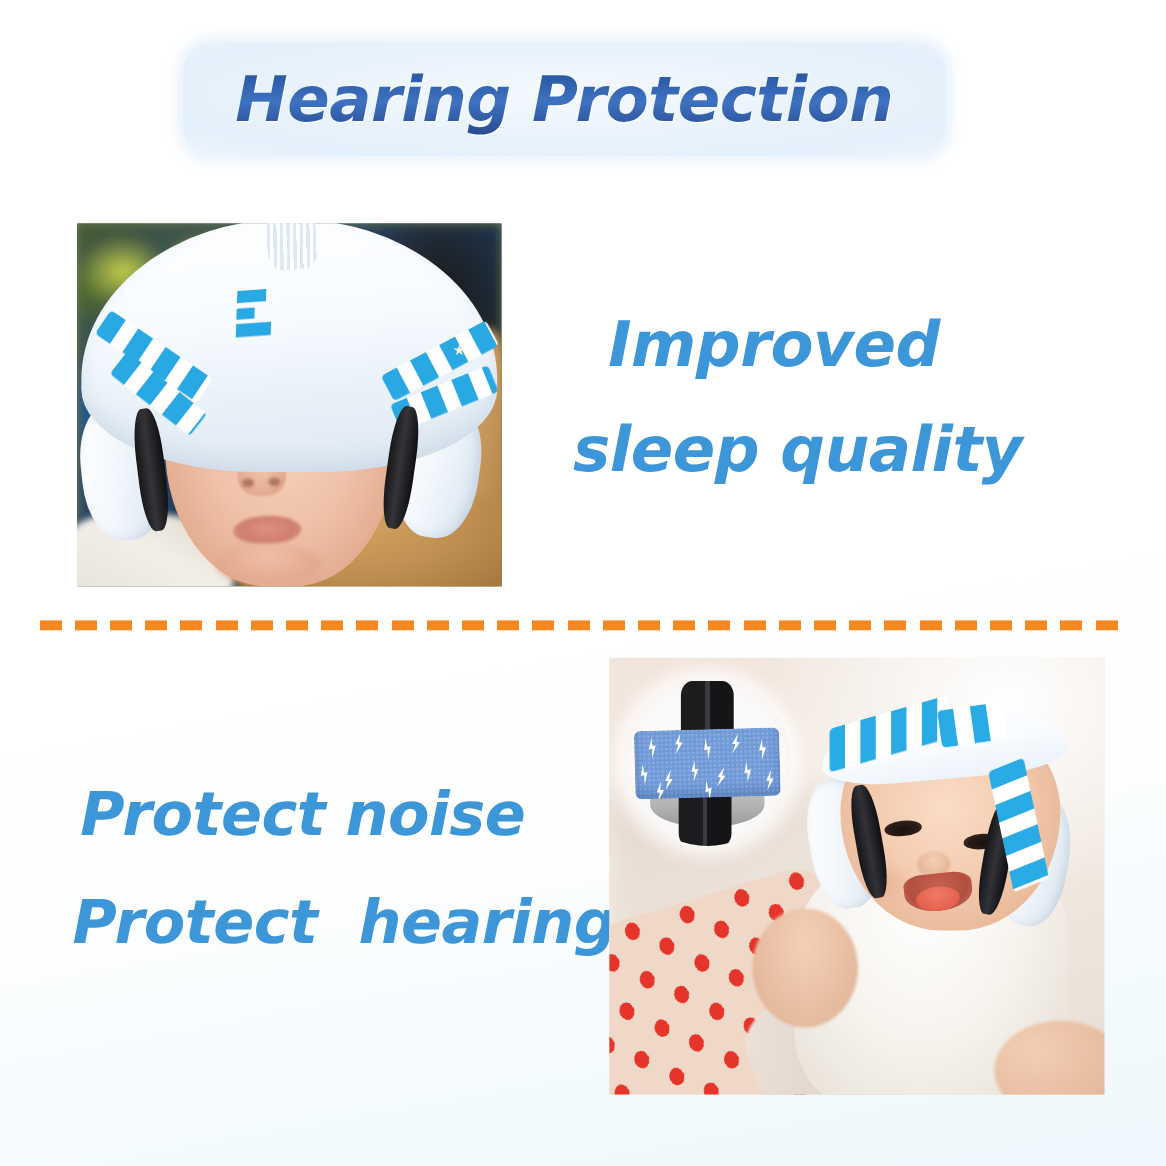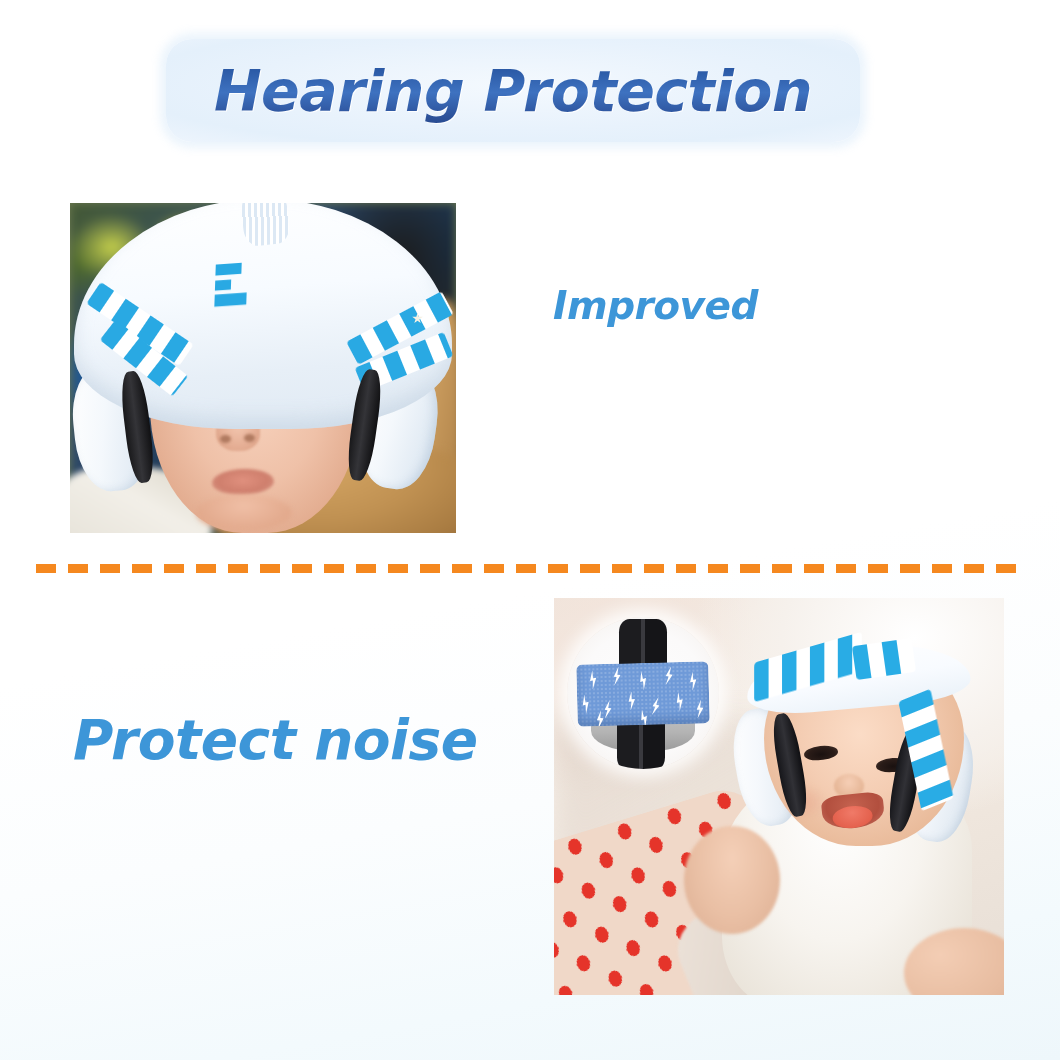--- a/index.html
+++ b/index.html
@@ -58,21 +58,21 @@
     font-weight: bold;
     font-style: italic;
     color: #3d96d8;
     white-space: pre;
     line-height: 1.0;
     letter-spacing: -0.5px;
   }
   #headline-improved {
     left: 553px;
     top: 286px;
-    font-size: 39px;
+    font-size: 57px;
   }
   #headline-sleep {
     left: 521px;
     top: 381px;
     font-size: 57px;
   }
   #headline-reduce {
     left: 73px;
     top: 713px;
     font-size: 55px;
@@ -610,24 +610,26 @@
     <div id="p1-band-left2" class="p1-check-band"></div>
     <div id="p1-band-right" class="p1-check-band"></div>
     <div id="p1-band-right2" class="p1-check-band"></div>
 
     <div id="p1-pad-l" class="p1-pad"></div>
     <div id="p1-pad-r" class="p1-pad"></div>
     <div id="p1-star"></div>
   </div>
 
   <div id="headline-improved" class="headline">Improved</div>
+  <div id="headline-sleep" class="headline">sleep quality</div>
 
   <div id="divider"></div>
 
   <div id="headline-reduce" class="headline">Protect noise</div>
+  <div id="headline-protect" class="headline">Protect  hearing</div>
 
   <div id="photo-2">
     <div id="p2-bg"></div>
     <div id="p2-pillow-shadow"></div>
     <div id="p2-blanket"></div>
     <div id="p2-blanket-fold"></div>
 
     <div id="p2-body"></div>
     <div id="p2-shoulder"></div>
     <div id="p2-arm-right"></div>

